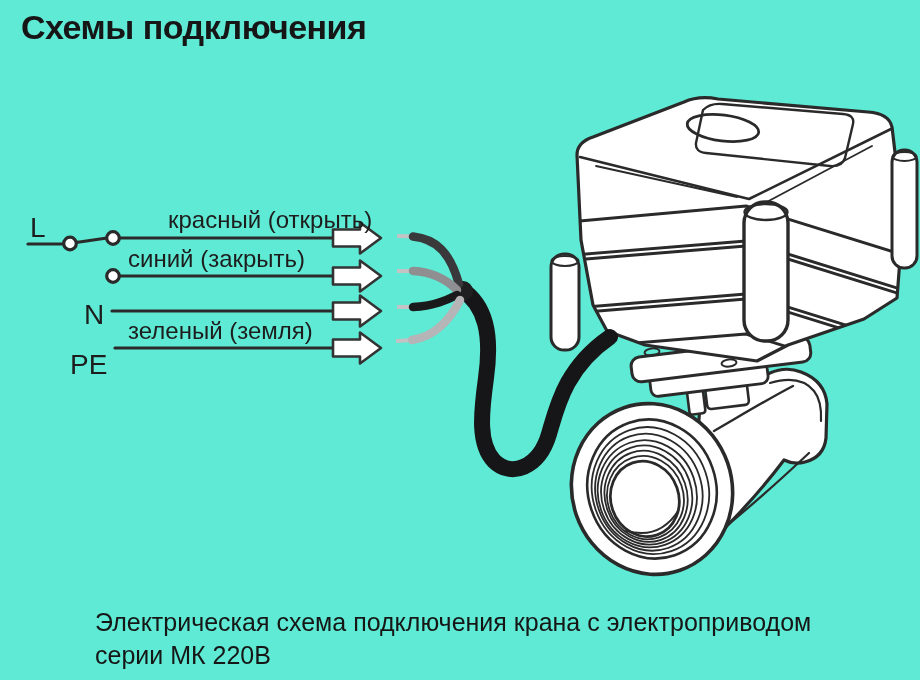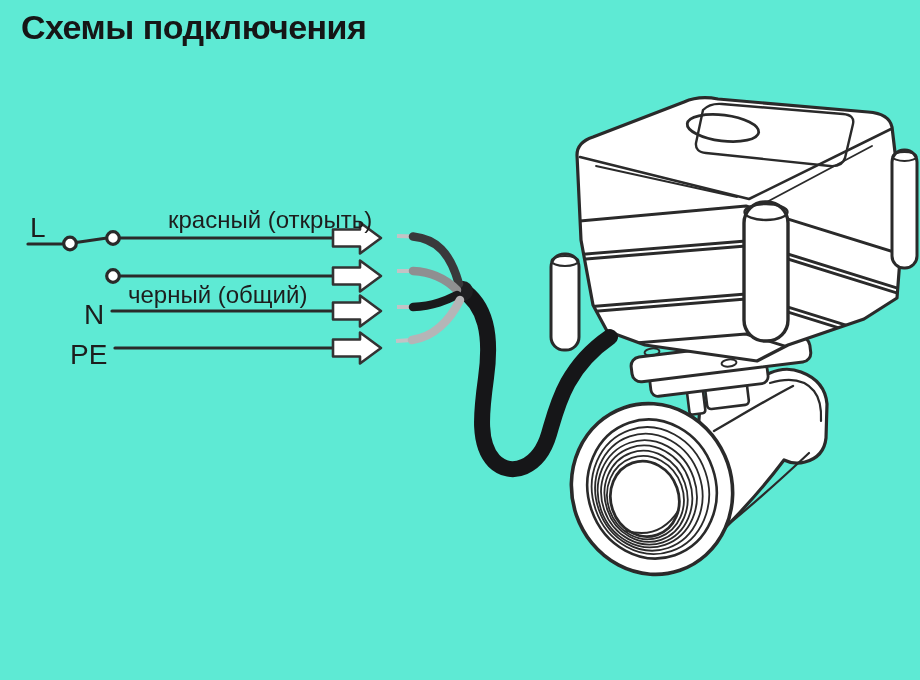--- a/index.html
+++ b/index.html
@@ -12,21 +12,21 @@
   .title{left:21px;top:8px;font-size:34px;font-weight:700;letter-spacing:-0.5px;color:#161616;}
   .wire-label{font-size:24px;color:#1d1d1d;}
   .terminal{font-size:28px;color:#1d1d1d;}
   .caption{left:95px;top:606px;font-size:25px;line-height:33px;color:#161616;white-space:pre-line;}
   #lab-red{left:128px;top:206px;margin-left:40px;}
   #lab-blue{left:128px;top:245px;}
   #lab-black{left:128px;top:281px;}
   #lab-green{left:128px;top:317px;}
   #term-l{left:30px;top:212px;}
   #term-n{left:84px;top:299px;}
-  #term-pe{left:70px;top:339px;}
+  #term-pe{left:70px;top:349px;}
 </style>
 </head>
 <body>
 
 <div id="page">
 
   <svg id="art" viewBox="0 0 920 680" fill="none" stroke-linejoin="round" stroke-linecap="round">
 
     <defs>
       <clipPath id="housingClip">
@@ -133,16 +133,19 @@
     </g>
   </svg>
 
   <div class="abs title">Схемы подключения</div>
 
   <div class="abs terminal" id="term-l">L</div>
   <div class="abs terminal" id="term-n">N</div>
   <div class="abs terminal" id="term-pe">PE</div>
 
   <div class="abs wire-label" id="lab-red">красный (открыть)</div>
-  <div class="abs wire-label" id="lab-black">черный (общий)</div>
+  <div class="abs wire-label" id="lab-blue">синий (закрыть)</div>
+  <div class="abs wire-label" id="lab-green">зеленый (земля)</div>
 
+  <div class="abs caption"><span>Электрическая схема подключения крана с электроприводом</span>
+<span>серии МК 220В</span></div>
 
 </div>
 
 </body></html>

